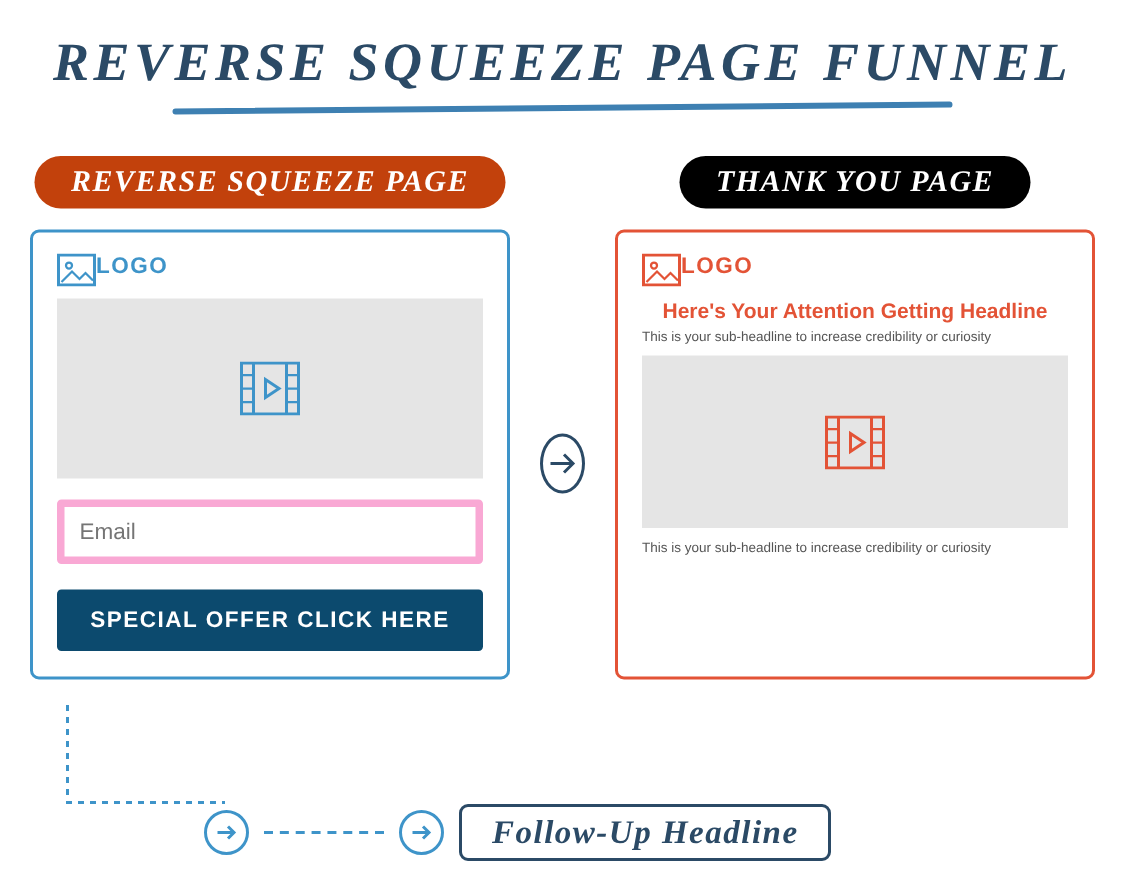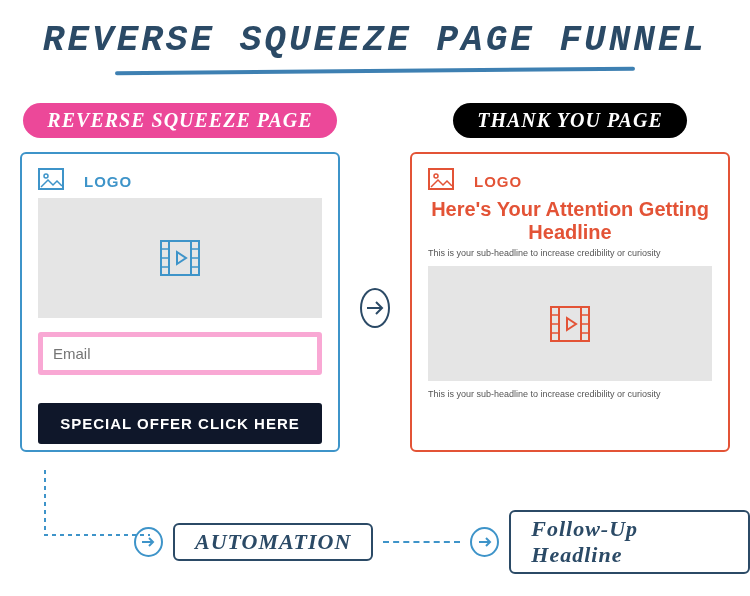--- a/index.html
+++ b/index.html
@@ -1,38 +1,38 @@
 <!DOCTYPE html>
 <html><head>
 <meta charset="utf-8">
 <style>
   * { box-sizing: border-box; margin: 0; padding: 0; }
   body { width: 750px; height: 596px; background: #fff; font-family: Arial, Helvetica, sans-serif; position: relative; overflow: hidden; }
-  .title { text-align: center; font-family: Liberation Mono, monospace; font-style: italic; font-weight: bold; font-size: 36px; color: #2b4a66; letter-spacing: 3px; margin-top: 20px; text-transform: uppercase; }
+  .title { text-align: center; font-family: Liberation Serif, serif; font-style: italic; font-weight: bold; font-size: 36px; color: #2b4a66; letter-spacing: 3px; margin-top: 20px; text-transform: uppercase; }
   .underline { width: 520px; height: 4px; background: #3e80b2; margin: 8px auto 30px; border-radius: 2px; transform: rotate(-0.5deg); }
   .funnel-row { display: flex; align-items: center; justify-content: center; gap: 20px; padding: 0 20px; }
   .col { display: flex; flex-direction: column; align-items: center; }
   .pill { padding: 6px 24px; border-radius: 22px; font-family: "Comic Sans MS", cursive; font-style: italic; font-weight: bold; font-size: 20px; color: #fff; text-transform: uppercase; letter-spacing: 1px; margin-bottom: 14px; white-space: nowrap; }
-  .pill-blue { background: #ec4899; }
+  .pill-blue { background: #c2410c; }
   .pill-red  { background: #000000; }
   .card { border: 2px solid; border-radius: 6px; padding: 14px 16px; width: 320px; background: #fff; }
   .card-blue { border-color: #3e94c9; height: 300px; }
   .card-red  { border-color: #e35336; height: 300px; }
-  .logo-row { display: flex; align-items: flex-end; gap: 20px; margin-bottom: 8px; }
+  .logo-row { display: flex; align-items: flex-start; gap: 0; margin-bottom: 8px; }
   .img-icon { width: 26px; height: 22px; }
   .logo-text { font-weight: bold; font-size: 15px; letter-spacing: 1px; }
   .blue .logo-text { color: #3e94c9; }
   .red  .logo-text { color: #e35336; }
   .video-box { width: 100%; background: #e5e5e5; display: flex; align-items: center; justify-content: center; }
   .video-box.blue-box { height: 120px; }
   .video-box.red-box  { height: 115px; }
   .video-icon { width: 40px; height: 36px; }
   .email-input { margin-top: 14px; width: 100%; padding: 8px 10px; border: 5px solid #f9a8d4; border-radius: 3px; font-size: 15px; color: #999; display: block; }
-  .cta-btn { margin-top: 28px; width: 100%; background: #0f172a; border: none; border-radius: 3px; color: #fff; font-weight: bold; letter-spacing: 1px; font-size: 15px; padding: 12px 0; text-align: center; text-transform: uppercase; cursor: pointer; }
-  .headline { text-align: center; color: #e35336; font-weight: bold; font-size: 20px; margin-top: 6px; margin-bottom: 4px; }
+  .cta-btn { margin-top: 17px; width: 100%; background: #0c4a6e; border: none; border-radius: 3px; color: #fff; font-weight: bold; letter-spacing: 1px; font-size: 15px; padding: 12px 0; text-align: center; text-transform: uppercase; cursor: pointer; }
+  .headline { text-align: center; color: #e35336; font-weight: bold; font-size: 14px; margin-top: 6px; margin-bottom: 4px; }
   .subhead { text-align: left; color: #555; font-size: 9px; margin-bottom: 8px; }
   .subhead.bottom { margin-top: 8px; margin-bottom: 0; }
   .arrow-circle { width: 40px; height: 40px; border: 2px solid #2b4a66; border-radius: 50%; display: flex; align-items: center; justify-content: center; margin-top: 60px; }
   .arrow-circle svg { width: 20px; height: 20px; }
   .bottom-row { position: absolute; bottom: 22px; left: 36px; display: flex; align-items: center; }
   .dotted-path { position: absolute; }
   .box-btn { border: 2px solid #2b4a66; border-radius: 6px; padding: 4px 20px; font-family: "Comic Sans MS", cursive; font-style: italic; font-weight: bold; font-size: 22px; color: #2b4a66; background: #fff; letter-spacing: 1px; }
   .small-circ { width: 30px; height: 30px; border: 2px solid #3e94c9; border-radius: 50%; display: flex; align-items: center; justify-content: center; }
   .small-circ svg { width: 14px; height: 14px; }
   .bottom-row .seg { display: flex; align-items: center; gap: 10px; }
@@ -122,21 +122,20 @@
 
 <div class="bottom-row">
   <div style="width:100px"></div>
   <div class="seg">
     <div class="small-circ">
       <svg viewBox="0 0 14 14">
           <line x1="1" y1="7" x2="11" y2="7" stroke="#3e94c9" stroke-width="2"></line>
           <polyline points="8,3 12,7 8,11" fill="none" stroke="#3e94c9" stroke-width="2"></polyline>
         </svg>
     </div>
-    <div class="box-btn">AUTOMATION</div>
     <div class="dash-connector"></div>
     <div class="small-circ">
       <svg viewBox="0 0 14 14">
           <line x1="1" y1="7" x2="11" y2="7" stroke="#3e94c9" stroke-width="2"></line>
           <polyline points="8,3 12,7 8,11" fill="none" stroke="#3e94c9" stroke-width="2"></polyline>
         </svg>
     </div>
     <div class="box-btn">Follow-Up Headline</div>
   </div>
 </div>

